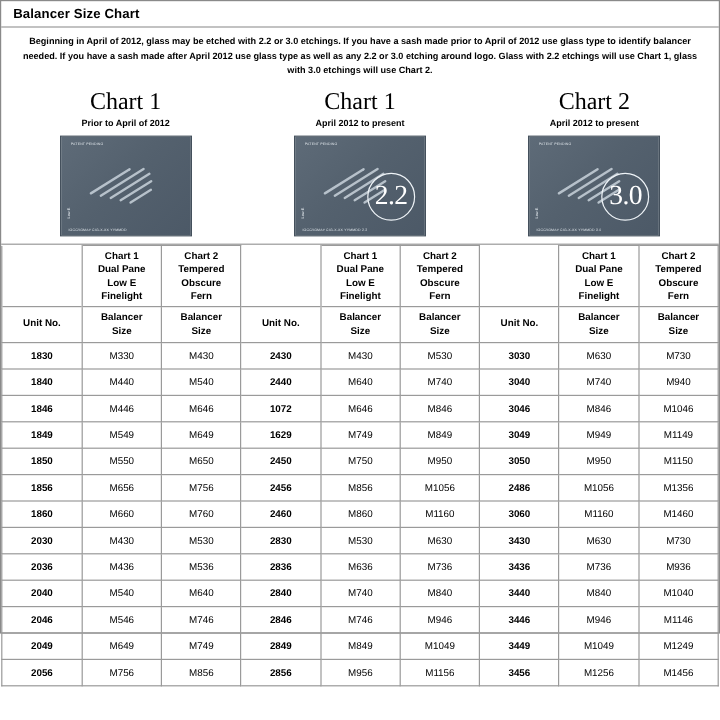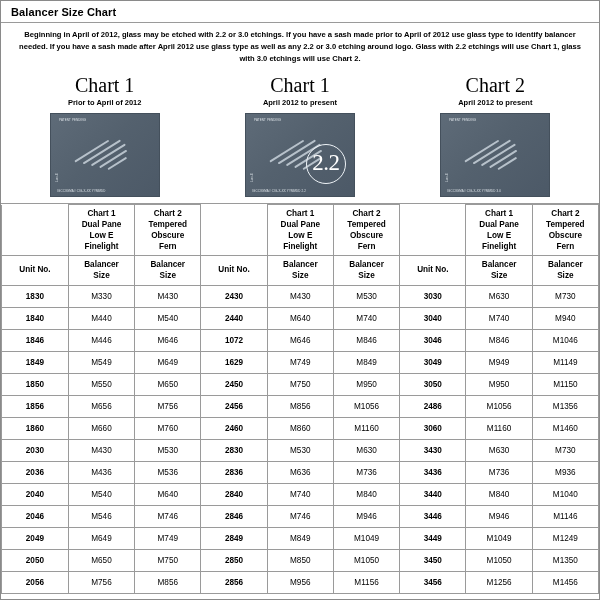--- a/index.html
+++ b/index.html
@@ -10,21 +10,21 @@
   body {
     width: 600px;
     height: 600px;
     font-family: "Liberation Sans", sans-serif;
     color: #000;
     overflow: hidden;
   }
   .page {
     position: relative;
     width: 600px;
-    height: 600px;
+    height: 528px;
     box-sizing: border-box;
     border: 1px solid #8a8a8a;
     background: #fff;
   }
   .title-bar {
     padding: 5px 10px 4px 10px;
     font-size: 11px;
     font-weight: bold;
     border-bottom: 1px solid #9a9a9a;
     letter-spacing: 0.1px;
@@ -223,20 +223,21 @@
       <div class="glass-img">
         <div class="topline">PATENT PENDING</div>
         <div class="sideline">Low-E</div>
         <div class="logo-mark">
           <span style="left:2px;  top:4px;  width:40px;"></span>
           <span style="left:8px;  top:10px; width:44px;"></span>
           <span style="left:14px; top:16px; width:40px;"></span>
           <span style="left:20px; top:22px; width:32px;"></span>
           <span style="left:26px; top:28px; width:22px;"></span>
         </div>
+        <div class="etch-badge">3.0</div>
         <div class="botline">IGCC/IGMA# CIG-X-XX YYMMDD 3.0</div>
       </div>
     </div>
 
   </div>
 
   <div class="tbl-wrap">
     <table class="grid">
       <colgroup>
         <col style="width:11.2%">
@@ -448,31 +449,20 @@
           <td>M649</td>
           <td>M749</td>
           <td class="unit-col">2849</td>
           <td>M849</td>
           <td>M1049</td>
           <td class="unit-col">3449</td>
           <td>M1049</td>
           <td>M1249</td>
         </tr>
         <tr class="data-row">
-          <td class="unit-col">2050</td>
-          <td>M650</td>
-          <td>M750</td>
-          <td class="unit-col">2850</td>
-          <td>M850</td>
-          <td>M1050</td>
-          <td class="unit-col">3450</td>
-          <td>M1050</td>
-          <td>M1350</td>
-        </tr>
-        <tr class="data-row">
           <td class="unit-col">2056</td>
           <td>M756</td>
           <td>M856</td>
           <td class="unit-col">2856</td>
           <td>M956</td>
           <td>M1156</td>
           <td class="unit-col">3456</td>
           <td>M1256</td>
           <td>M1456</td>
         </tr>

